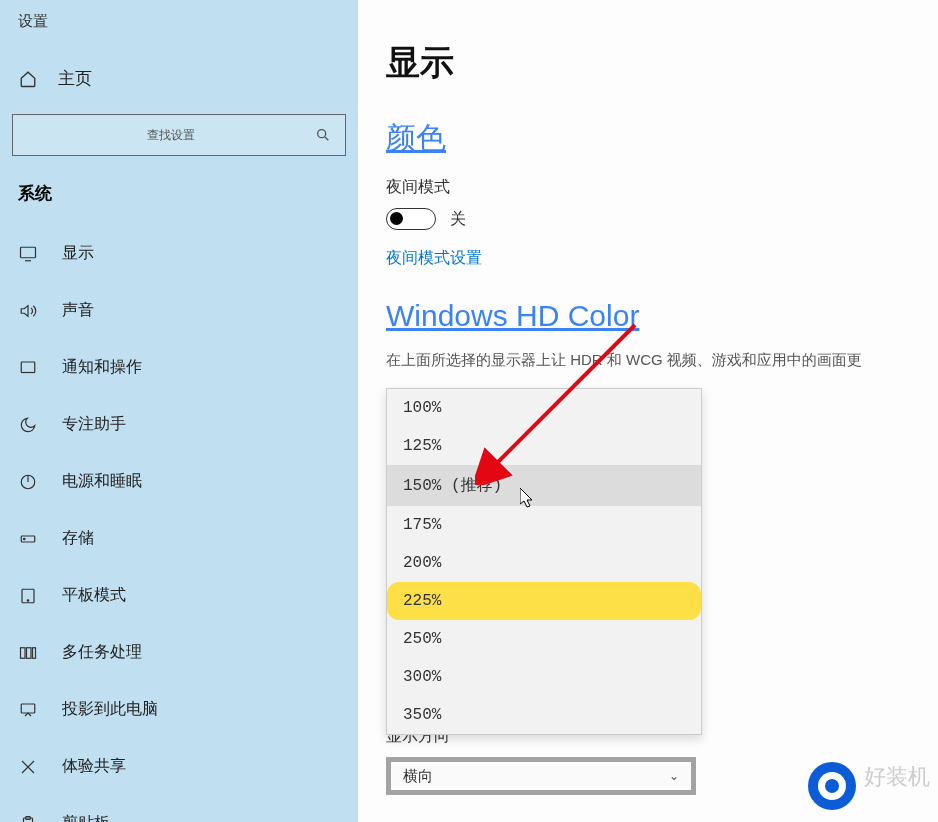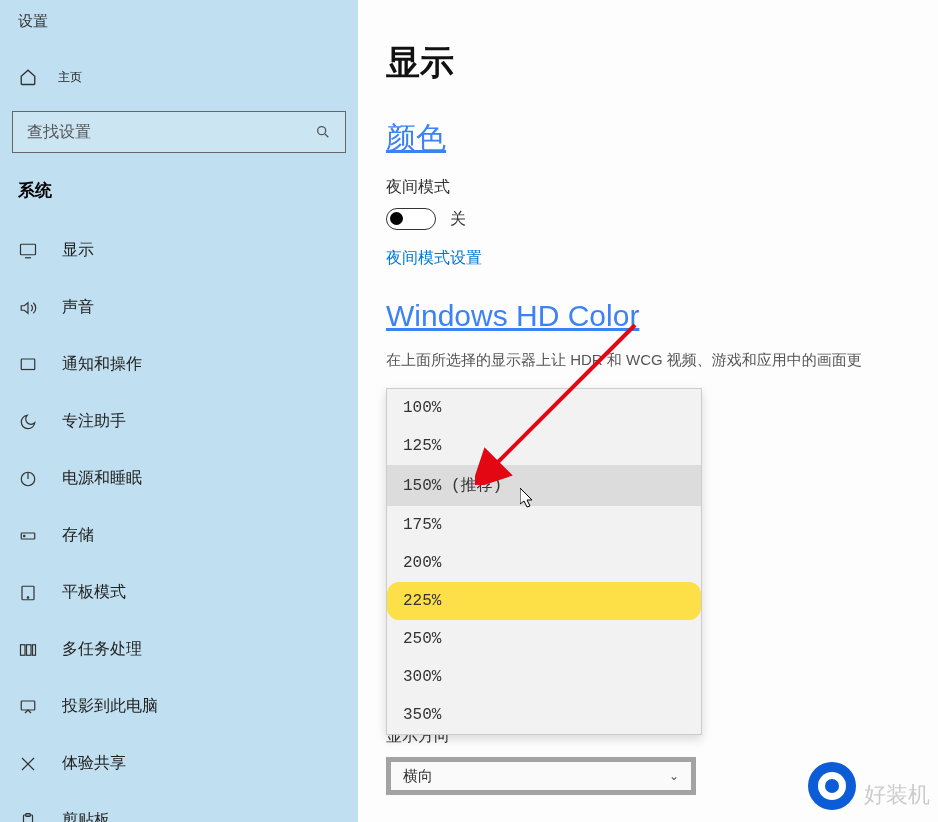--- a/index.html
+++ b/index.html
@@ -41,42 +41,43 @@
     
     .home-row .icon {
       width: 20px;
       height: 20px;
       display: flex;
       align-items: center;
       justify-content: center;
     }
     
     .home-row span.label {
-      font-size: 12px;
+      font-size: 17px;
       color: #222;
     }
     
     .search-box {
       margin: 8px 12px 20px;
       border: 1px solid #666;
       background: rgba(255,255,255,0.2);
       height: 42px;
       display: flex;
       align-items: center;
       padding: 0 14px;
       justify-content: space-between;
     }
     
     .search-box input {
       background: transparent;
       border: none;
-      font-size: 16px;
+      font-size: 12px;
       color: #0f172a;
       outline: none;
       flex: 1;
+      text-align: center;
     }
     
     .search-box input::placeholder {
       color: #555;
     }
     
     .search-icon {
       width: 16px;
       height: 16px;
     }
@@ -251,21 +252,21 @@
     .chevron {
       font-size: 12px;
       color: #555;
     }
     
     .watermark {
       position: absolute;
       right: 8px;
       bottom: 12px;
       display: flex;
-      align-items: flex-end;
+      align-items: flex-start;
       gap: 8px;
     }
     
     .watermark-logo {
       width: 48px;
       height: 48px;
       background: #0b5cd6;
       border-radius: 50%;
       position: relative;
       display: flex;

